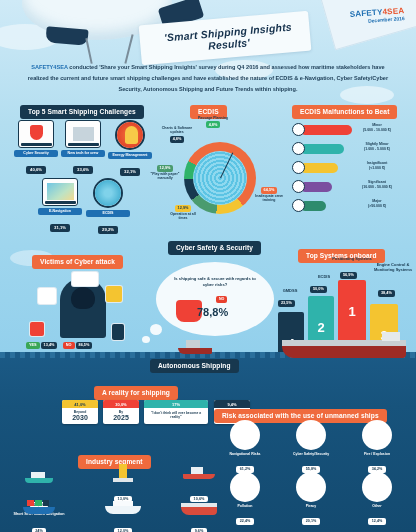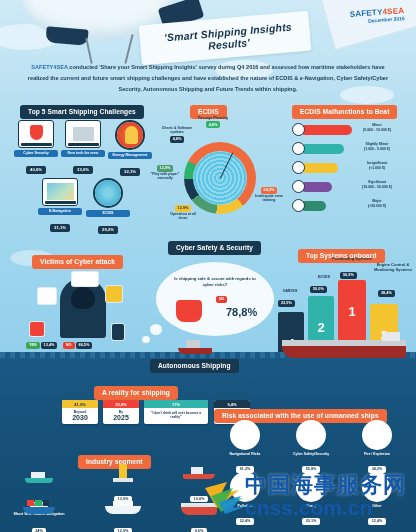--- a/index.html
+++ b/index.html
@@ -163,21 +163,21 @@
   .p5 .hdr{ position:absolute; left:18px; top:0; }
   .thought { position:absolute; left:6px; top:26px; width:118px; height:74px;
              background:#f4fafd; border-radius:50%; }
   .bub { position:absolute; background:#f4fafd; border-radius:50%; }
   .q { position:absolute; left:22px; top:40px; width:86px; text-align:center;
        font-size:4.2px; font-weight:bold; color:#17384f; line-height:1.45; }
   .thumb { position:absolute; left:26px; top:64px; width:26px; height:22px;
            background:#ef4136; border-radius:4px 4px 8px 8px; }
   .nobadge { position:absolute; left:66px; top:60px; background:#e8402e; color:#fff;
              font-size:3.6px; font-weight:bold; border-radius:2px; padding:1.3px 3px;}
-  .bigpct { position:absolute; left:76px; top:70px; font-size:11px; font-weight:bold;
+  .bigpct { position:absolute; left:47px; top:70px; font-size:11px; font-weight:bold;
             color:#17384f; }
 
   
   .p6 { position:absolute; left:276px; top:240px; width:140px; height:112px; }
   .p6 .hdr{ position:absolute; left:22px; top:4px; }
   .bar { position:absolute; bottom:0; text-align:center; color:#fff;
          font-weight:bold; font-size:13px; border-radius:2px 2px 0 0;
          padding-top:24px; }
   .bar-name { position:absolute; width:44px; text-align:center;
               font-size:4px; font-weight:bold; color:#17384f; line-height:1.3; }
@@ -540,23 +540,14 @@
 
   <div class="seg" style="left:168px;top:500px;">
     <div class="seg-ico" style="height:18px;">
       <div style="position:absolute;left:2px;top:7px;width:36px;height:8px;background:#d94b3c;border-radius:0 0 4px 8px;"></div>
       <div style="position:absolute;left:2px;top:3px;width:36px;height:4px;background:#e3e9ed;"></div>
     </div>
     <span class="seg-pct">9,6%</span>
     
   </div>
 
-  <div class="wm">
-    <svg class="wm-logo" viewBox="0 0 46 36">
-      <path d="M2 10 L24 4 L18 16 L36 12 L14 30 Z" fill="#f2b01e"></path>
-      <path d="M8 18 L30 10 L22 24 L40 20 L18 34 Z" fill="#3fae49" opacity=".92"></path>
-      <path d="M16 24 L38 18 L30 30 L44 28 L22 36 Z" fill="#1e8fd0" opacity=".9"></path>
-    </svg>
-    <div class="wm-cn">中国海事服务网</div>
-    <div class="wm-en">cnss.com.cn</div>
-  </div>
 
 </div>
 
 </body></html>

